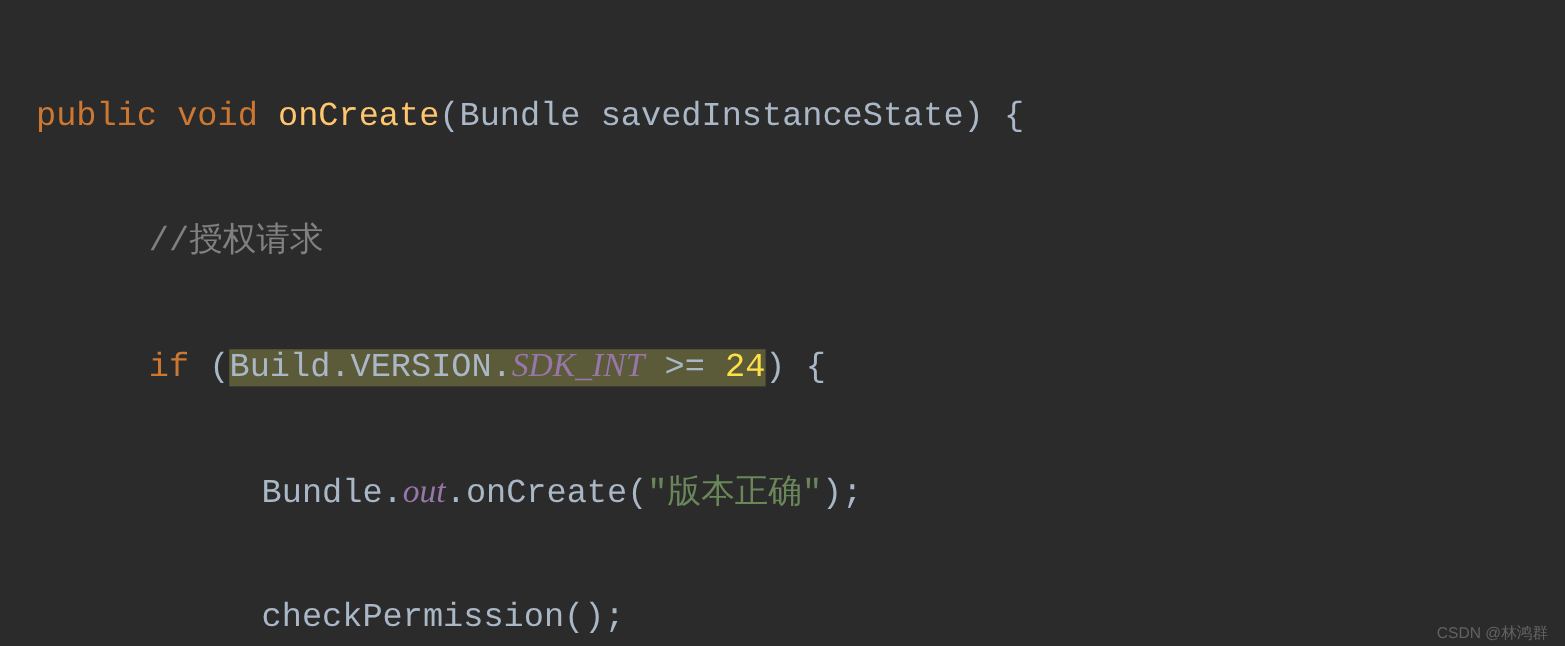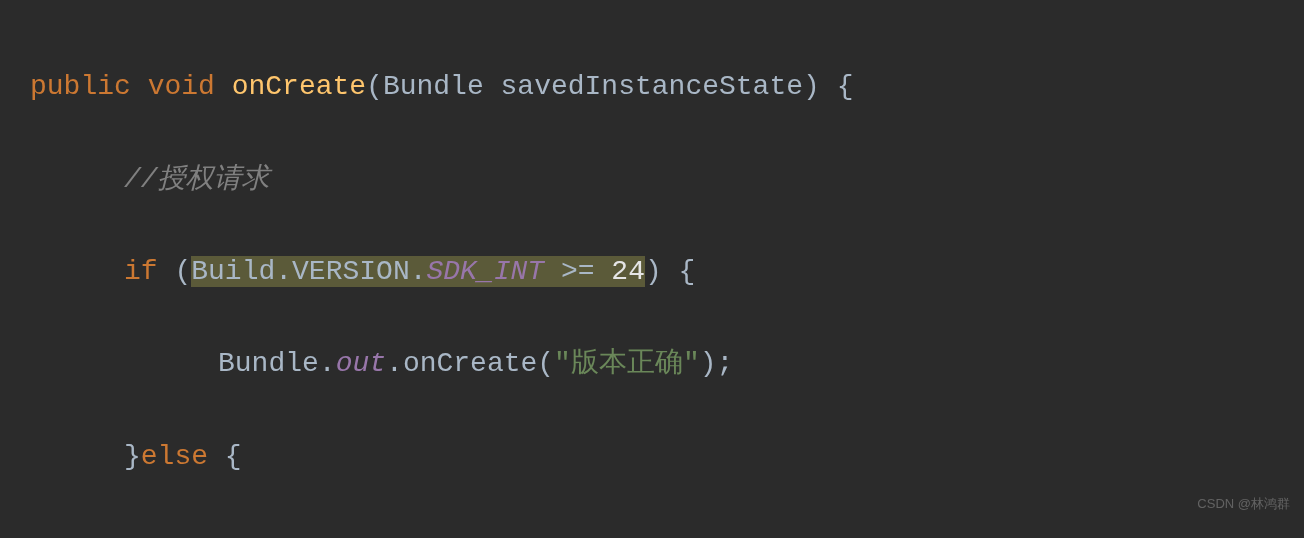--- a/index.html
+++ b/index.html
@@ -18,67 +18,69 @@
       height: 538px;
       overflow: hidden;
       position: relative;
     }
     .code-container {
       white-space: pre;
     }
     .line {
       display: block;
       position: relative;
+      margin-top: 11px;
     }
     .keyword {
       color: #cc7832;
     }
     .type {
       color: #a9b7c6;
     }
     .method-decl {
       color: #ffc66d;
     }
     .comment {
       color: #808080;
-      font-style: italic;
     }
     .punct {
       color: #a9b7c6;
     }
     .static-field {
       color: #9876aa;
       font-style: italic;
+      font-family: Liberation Serif, serif;
     }
     .number {
-      color: #e5e5e5;
+      color: #fde047;
     }
     .string {
       color: #6a8759;
     }
     .highlight-bg {
       background-color: #5b5a39;
     }
     .watermark {
       position: absolute;
-      bottom: 24px;
+      bottom: 0;
       right: 14px;
       font-size: 13px;
       color: rgba(200, 200, 200, 0.35);
       font-family: sans-serif;
     }
     .indent1 { padding-left: 94px; }
     .indent2 { padding-left: 188px; }
   </style>
 </head>
 <body>
 
 <div class="code-container">
 <div class="line"><span class="keyword">public</span> <span class="keyword">void</span> <span class="method-decl">onCreate</span><span class="punct">(</span><span class="type">Bundle</span> <span class="type">savedInstanceState</span><span class="punct">)</span> <span class="punct">{</span></div>
 <div class="line indent1"><span class="comment">//授权请求</span></div>
 <div class="line indent1"><span class="keyword">if</span> <span class="punct">(</span><span class="highlight-bg"><span class="type">Build</span><span class="punct">.</span><span class="type">VERSION</span><span class="punct">.</span><span class="static-field">SDK_INT</span><span class="punct"> &gt;= </span><span class="number">24</span></span><span class="punct">)</span> <span class="punct">{</span></div>
 <div class="line indent2"><span class="type">Bundle</span><span class="punct">.</span><span class="static-field">out</span><span class="punct">.</span><span class="type">onCreate</span><span class="punct">(</span><span class="string">"版本正确"</span><span class="punct">)</span><span class="punct">;</span></div>
+<div class="line indent2"><span class="type">checkPermission</span><span class="punct">(</span><span class="punct">)</span><span class="punct">;</span></div>
 <div class="line indent1"><span class="punct">}</span><span class="keyword">else</span> <span class="punct">{</span></div>
 
 
 </div>
 
 <div class="watermark">CSDN @林鸿群</div>
 
 </body></html>

